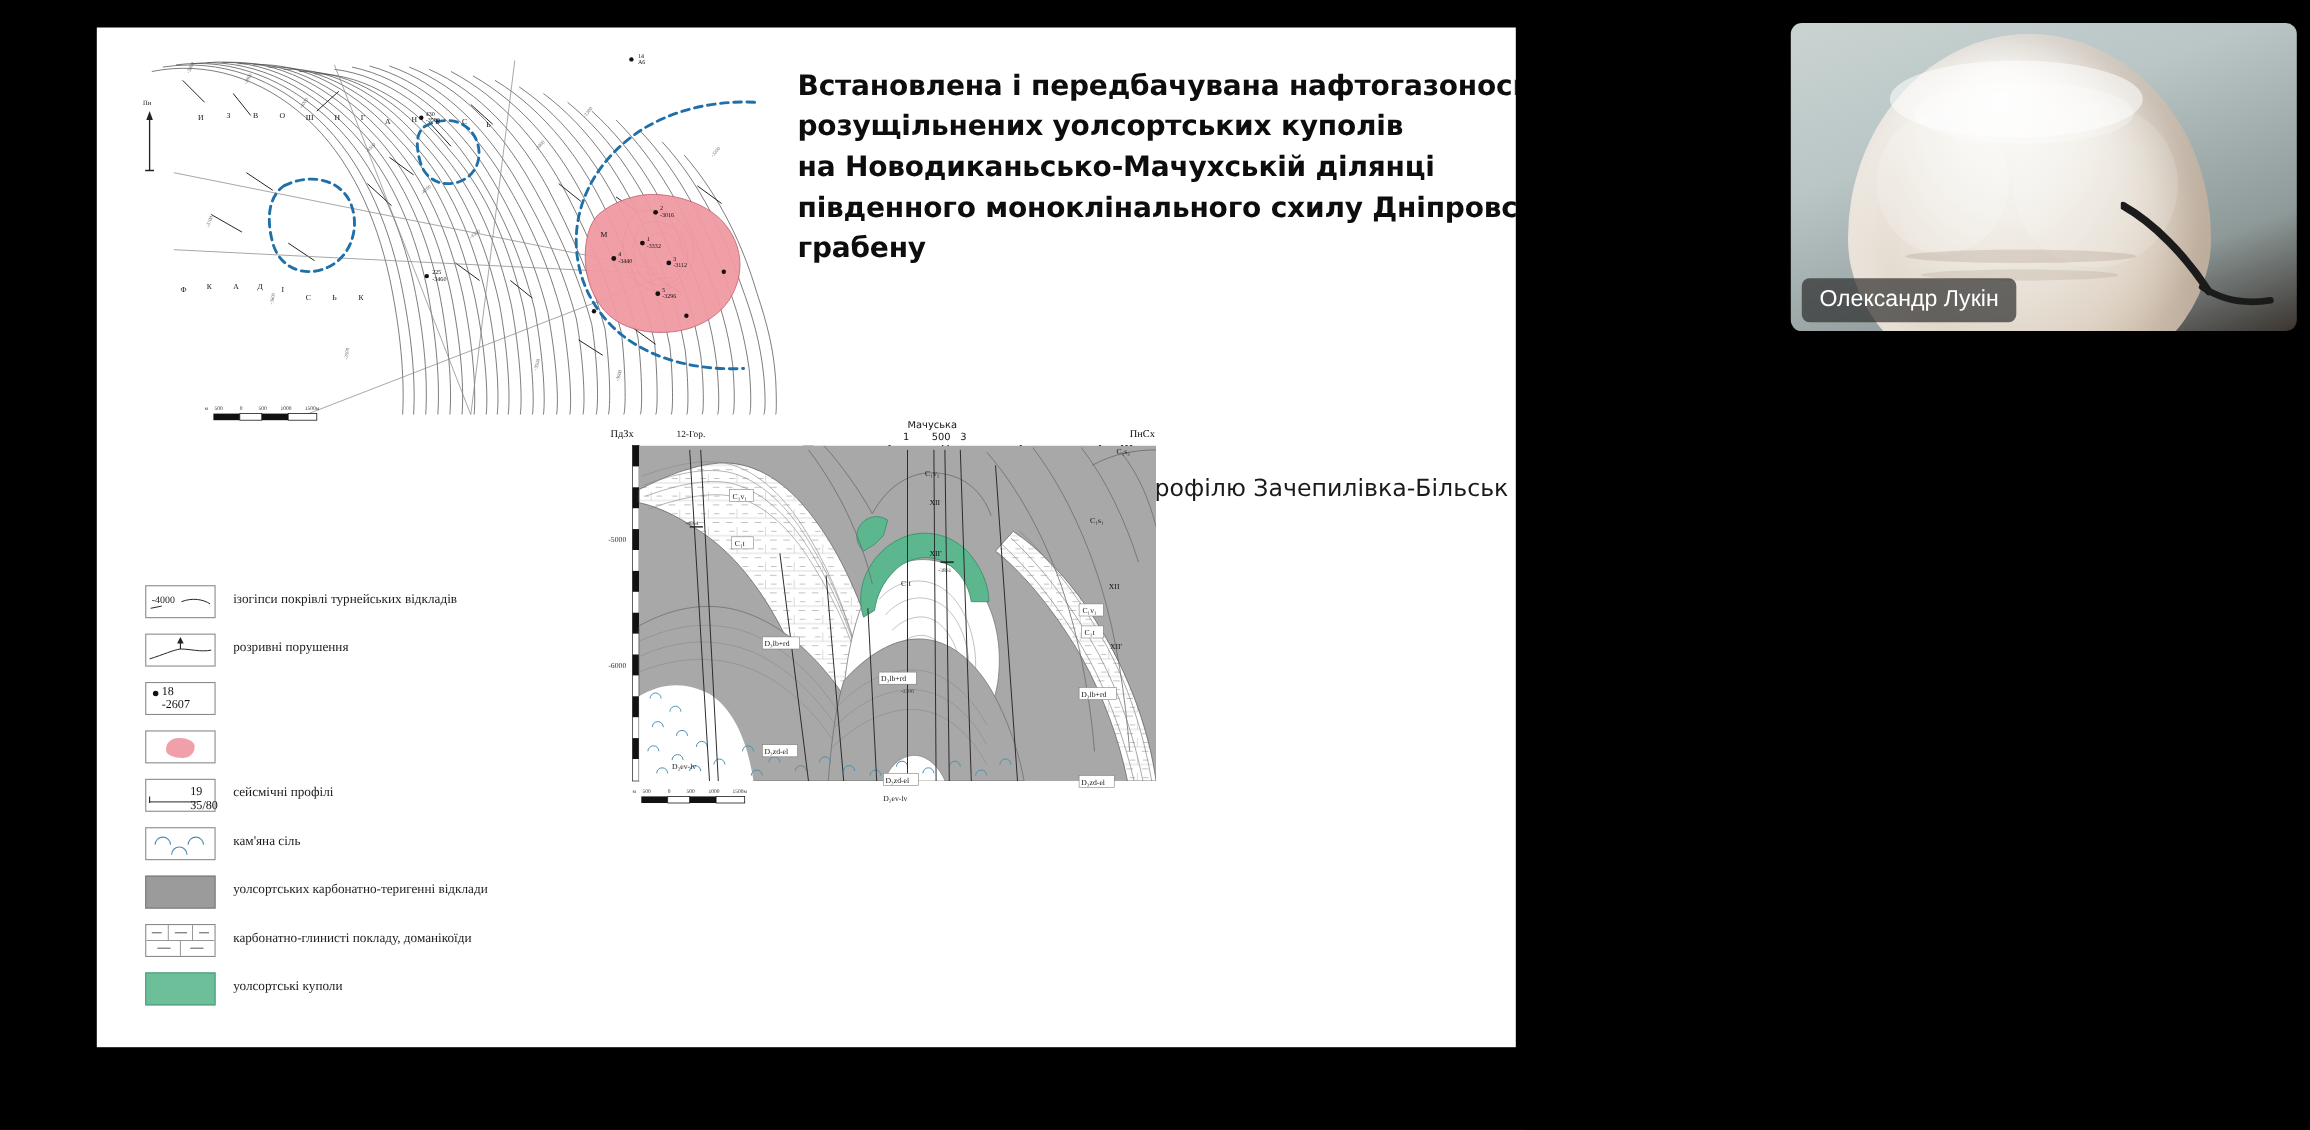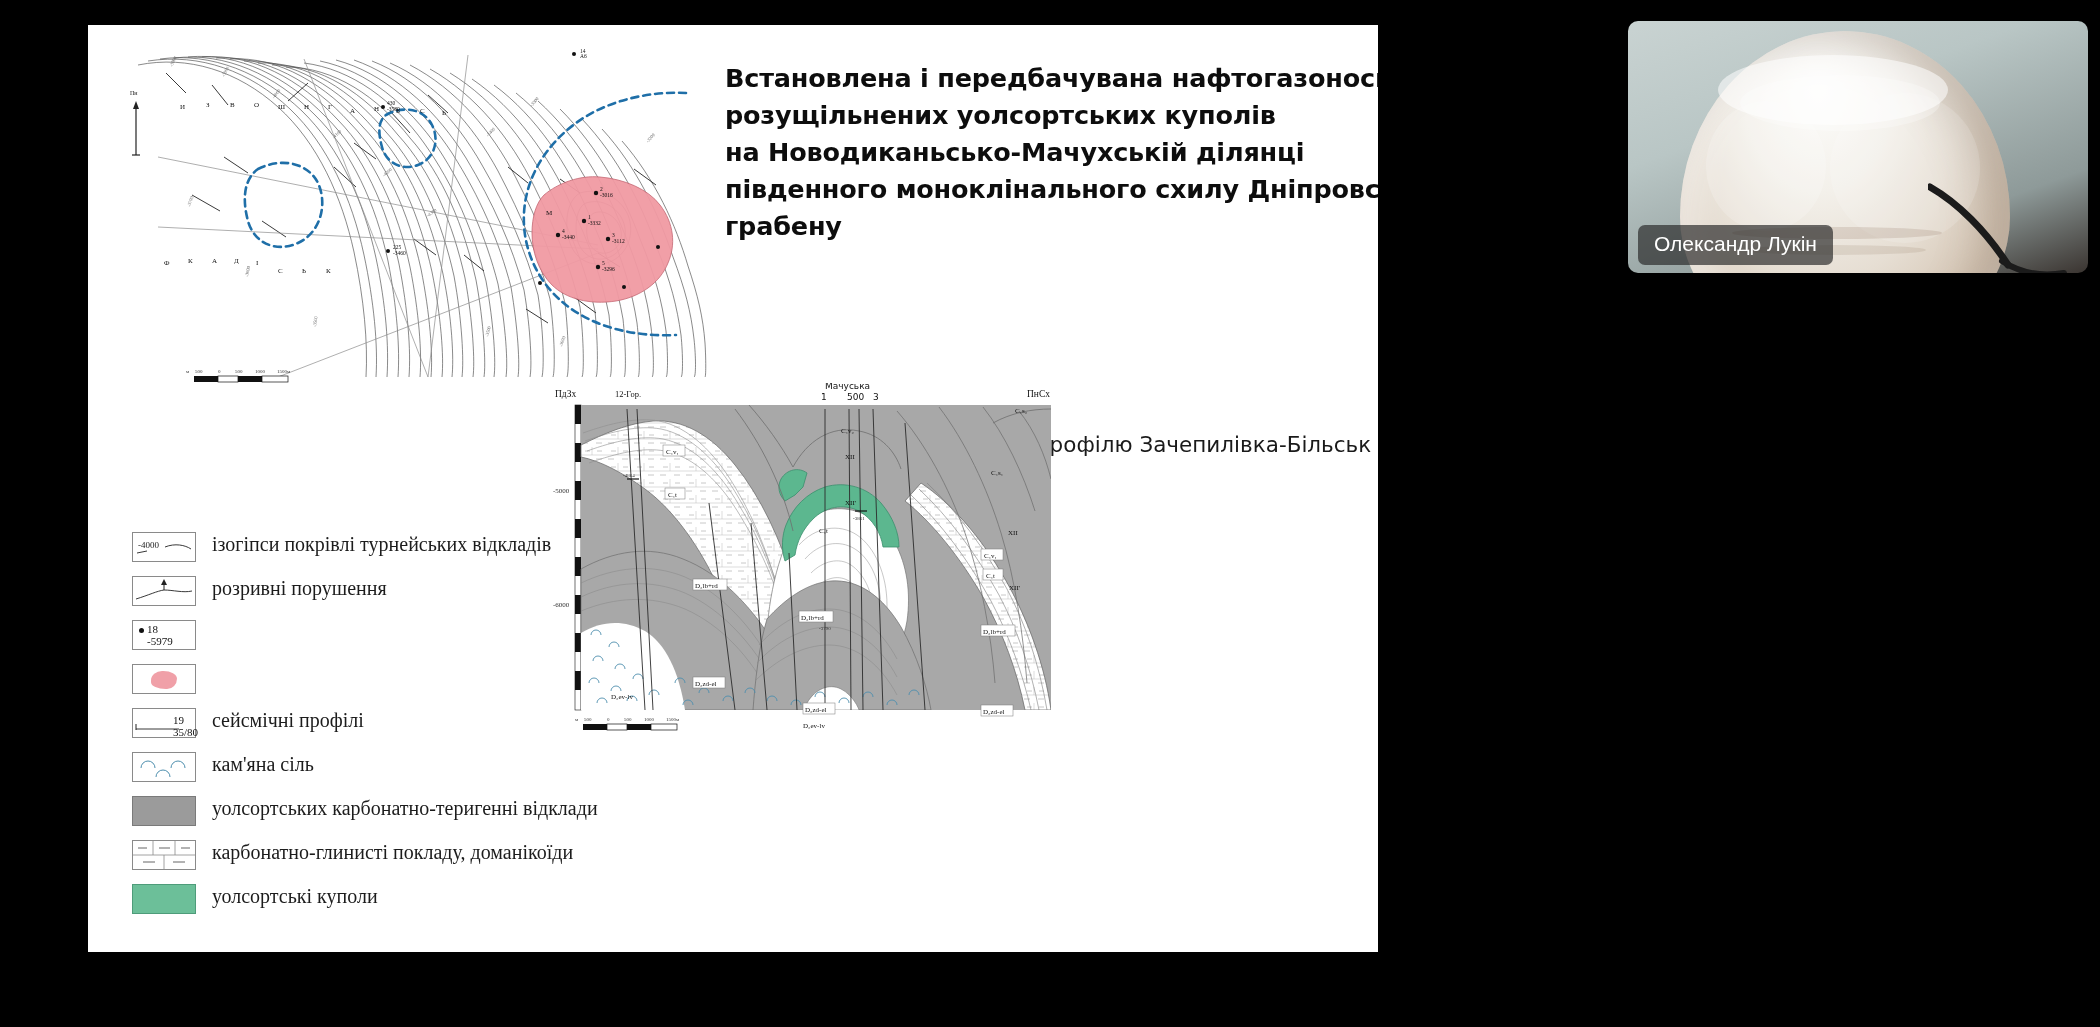--- a/index.html
+++ b/index.html
@@ -77,21 +77,21 @@
     width: 64px;
     height: 30px;
     margin-right: 16px;
     margin-top: 2px;
     position: relative;
     box-sizing: border-box;
   }
   .leg-swatch.boxed { border: 1px solid #8a8a8a; background: #fff; }
   .leg-text {
     font-family: "Liberation Serif", serif;
-    font-size: 20px;
+    font-size: 12px;
     line-height: 18px;
     color: #1c1c1c;
     padding-top: 5px;
   }
   .leg-text .l2 { display: block; }
 
   
   .sw-isoline-label {
     position: absolute;
     left: 5px; top: 7px;
@@ -150,21 +150,21 @@
     height: 360px;
   }
   #xsec-svg { display: block; }
 
   
   #video-tile {
     position: absolute;
     left: 1628px;
     top: 21px;
     width: 460px;
-    height: 252px;
+    height: 280px;
     border-radius: 10px;
     overflow: hidden;
     background: linear-gradient(160deg, #c9d3d2 0%, #b9c6c5 35%, #8e9a99 75%, #3a3430 100%);
   }
   #video-head {
     position: absolute;
     left: 52px;
     top: 10px;
     width: 330px;
     height: 320px;
@@ -457,21 +457,21 @@
         </div>
         <div class="leg-text">
           <span class="l2">розривні порушення</span>
         </div>
       </div>
 
       <div class="leg-row">
         <div class="leg-swatch boxed">
           <span class="sw-well-dot"></span>
           <span class="sw-well-num">18</span>
-          <span class="sw-well-depth">-5979</span>
+          <span class="sw-well-depth">-2607</span>
         </div>
       </div>
 
       <div class="leg-row">
         <div class="leg-swatch boxed">
           <span class="sw-pink"></span>
         </div>
       </div>
 
 

